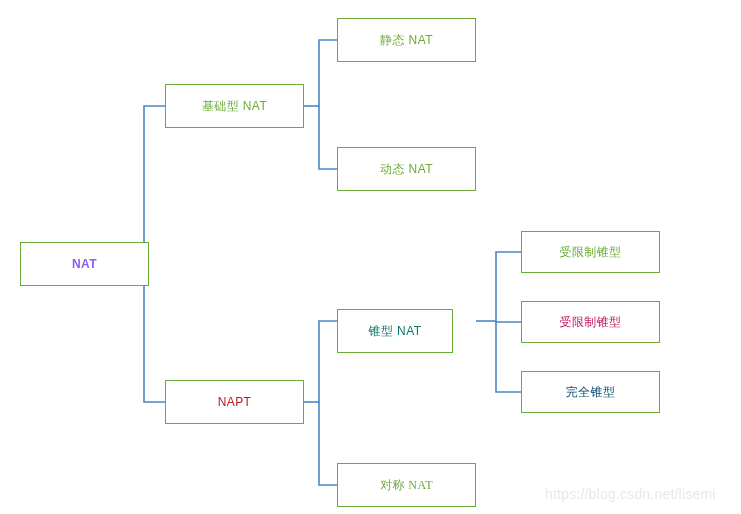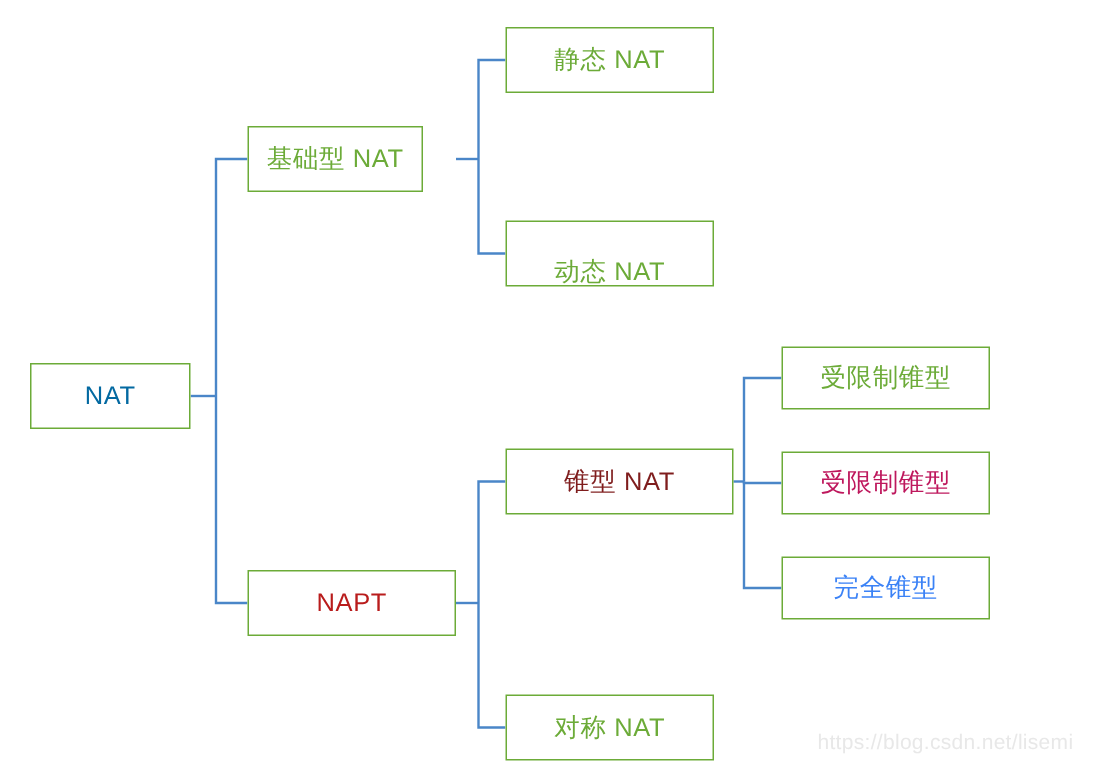--- a/index.html
+++ b/index.html
@@ -26,21 +26,21 @@
   }
   .node {
     position: absolute;
     box-sizing: border-box;
     border: 1.6px solid #6cab38;
     background: #ffffff;
     color: #6cab38;
     display: flex;
     align-items: center;
     justify-content: center;
-    font-size: 17px;
+    font-size: 12px;
     letter-spacing: 0.4px;
     line-height: 1;
     white-space: nowrap;
     z-index: 3;
   }
   .node-label {
     display: inline-block;
     transform: translateY(-0.5px);
   }
   #watermark {
@@ -70,47 +70,47 @@
       <path d="M 304 402 H 319" stroke="#4a86c8" stroke-width="1.6" fill="none"></path>
       <path d="M 319 402 V 321 H 337" stroke="#4a86c8" stroke-width="1.6" fill="none" stroke-linecap="butt" stroke-linejoin="miter"></path>
       <path d="M 319 402 V 485 H 337" stroke="#4a86c8" stroke-width="1.6" fill="none" stroke-linecap="butt" stroke-linejoin="miter"></path>
       <path d="M 476 321 H 496" stroke="#4a86c8" stroke-width="1.6" fill="none"></path>
       <path d="M 496 321 V 252 H 521" stroke="#4a86c8" stroke-width="1.6" fill="none" stroke-linecap="butt" stroke-linejoin="miter"></path>
       <path d="M 496 321 V 322 H 521" stroke="#4a86c8" stroke-width="1.6" fill="none" stroke-linecap="butt" stroke-linejoin="miter"></path>
       <path d="M 496 321 V 392 H 521" stroke="#4a86c8" stroke-width="1.6" fill="none" stroke-linecap="butt" stroke-linejoin="miter"></path>
     </svg>
 
   <div id="nodes">
-      <div class="node" style="left: 20px; top: 242px; width: 107px; height: 44px; border-color: rgb(108, 171, 56); color: #0369a1;">
+      <div class="node" style="left: 20px; top: 242px; width: 129px; height: 44px; border-color: rgb(108, 171, 56); color: #8b5cf6; font-weight: bold;">
         <span class="node-label">NAT</span>
       </div>
-      <div class="node" style="left: 165px; top: 84px; width: 117px; height: 44px; border-color: rgb(108, 171, 56); color: rgb(108, 171, 56);">
+      <div class="node" style="left: 165px; top: 84px; width: 139px; height: 44px; border-color: rgb(108, 171, 56); color: rgb(108, 171, 56);">
         <span class="node-label">基础型 NAT</span>
       </div>
       <div class="node" style="left: 165px; top: 380px; width: 139px; height: 44px; border-color: rgb(108, 171, 56); color: #b91c1c;">
         <span class="node-label">NAPT</span>
       </div>
       <div class="node" style="left: 337px; top: 18px; width: 139px; height: 44px; border-color: rgb(108, 171, 56); color: rgb(108, 171, 56);">
         <span class="node-label">静态 NAT</span>
       </div>
-      <div class="node" style="left: 337px; top: 147px; width: 139px; height: 44px; border-color: rgb(108, 171, 56); color: rgb(108, 171, 56); align-items: flex-end;">
+      <div class="node" style="left: 337px; top: 147px; width: 139px; height: 44px; border-color: rgb(108, 171, 56); color: rgb(108, 171, 56);">
         <span class="node-label">动态 NAT</span>
       </div>
-      <div class="node" style="left: 337px; top: 299px; width: 152px; height: 44px; border-color: rgb(108, 171, 56); color: #7f1d1d;">
+      <div class="node" style="left: 337px; top: 309px; width: 116px; height: 44px; border-color: rgb(108, 171, 56); color: #0f766e;">
         <span class="node-label">锥型 NAT</span>
       </div>
-      <div class="node" style="left: 337px; top: 463px; width: 139px; height: 44px; border-color: rgb(108, 171, 56); color: rgb(108, 171, 56);">
+      <div class="node" style="left: 337px; top: 463px; width: 139px; height: 44px; border-color: rgb(108, 171, 56); color: rgb(108, 171, 56); font-family: Liberation Serif, serif;">
         <span class="node-label">对称 NAT</span>
       </div>
       <div class="node" style="left: 521px; top: 231px; width: 139px; height: 42px; border-color: rgb(108, 171, 56); color: rgb(108, 171, 56);">
         <span class="node-label">受限制锥型</span>
       </div>
       <div class="node" style="left: 521px; top: 301px; width: 139px; height: 42px; border-color: rgb(108, 171, 56); color: #be185d;">
         <span class="node-label">受限制锥型</span>
       </div>
-      <div class="node" style="left: 521px; top: 371px; width: 139px; height: 42px; border-color: rgb(108, 171, 56); color: #3b82f6;">
+      <div class="node" style="left: 521px; top: 371px; width: 139px; height: 42px; border-color: rgb(108, 171, 56); color: #0c4a6e;">
         <span class="node-label">完全锥型</span>
       </div>
     </div>
 
   <div id="watermark">https://blog.csdn.net/lisemi</div>
 
 </div>
 
 </body></html>

